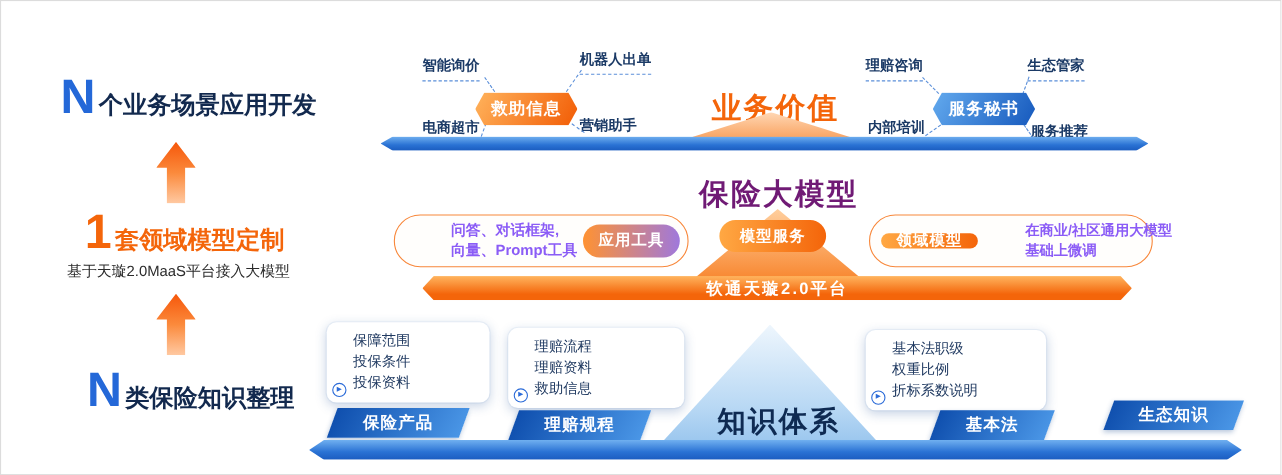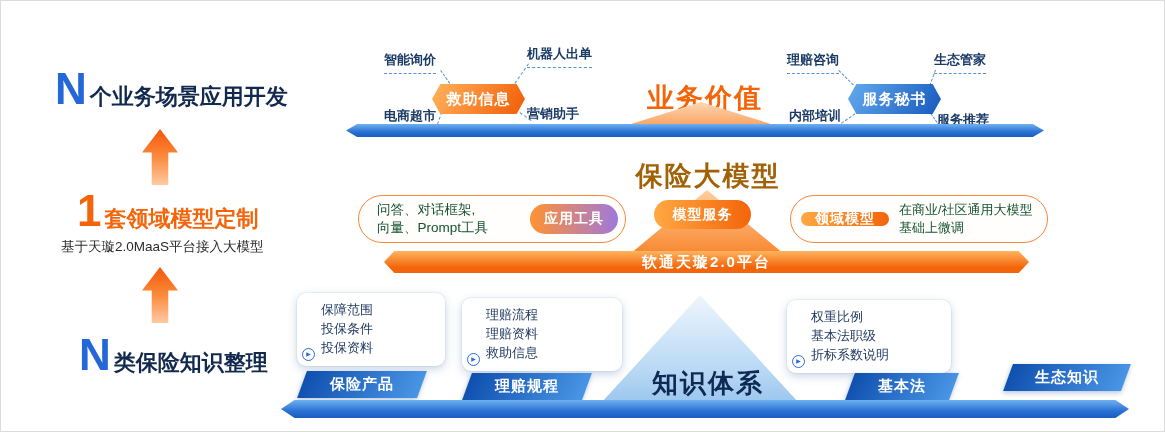--- a/index.html
+++ b/index.html
@@ -31,21 +31,21 @@
   .layer-title { position:absolute; font-weight:700; text-align:center; letter-spacing:2px; white-space:nowrap; }
 
   .tri { position:absolute; clip-path:polygon(50% 0,100% 100%,0 100%); }
   .bar { position:absolute; clip-path:polygon(0 50%,1.6% 0,98.4% 0,100% 50%,98.4% 100%,1.6% 100%);
          display:flex; align-items:center; justify-content:center; }
   .bar-blue   { background:linear-gradient(180deg,#70b0f0 0%,#2a72d4 60%,#1b5cc0 100%); }
   .bar-orange { background:linear-gradient(180deg,#ffb45e 0%,#f4650a 75%); color:#fff; font-weight:700; font-size:15px; letter-spacing:2px; }
 
   .obox { position:absolute; border:1px solid #f8873a; border-radius:25px; background:#fffefc;
           display:flex; align-items:center; }
-  .otext { color:#14532d; font-size:13.5px; font-weight:400; line-height:1.35; white-space:nowrap; }
+  .otext { color:#8b5cf6; font-size:13.5px; font-weight:700; line-height:1.35; white-space:nowrap;margin-left:33px; }
   .pill { display:flex; align-items:center; justify-content:center; border-radius:16px; color:#fff;
           font-weight:700; font-size:14px; letter-spacing:1px; flex:none; }
   .pill-orange { background:linear-gradient(90deg,#ffa843,#f4650a); }
   .pill-mix    { background:linear-gradient(90deg,#ff9232,#9f78dc); }
 
   
   .kcard { position:absolute; background:#fff; border-radius:9px;
            box-shadow:0 3px 10px rgba(30,80,150,.25), 0 0 0 1px rgba(130,170,215,.10);
            padding:8px 10px 8px 24px; font-size:13px; color:#203a61; line-height:1.45; }
   .play-ic { position:absolute; width:13px; height:13px; border:1px solid #2b6bd8; border-radius:50%;
@@ -109,21 +109,21 @@
   <div class="dash" style="left:935px;top:69px;width:17px;transform:rotate(110deg)"></div>
   <div class="dash" style="left:840px;top:122px;width:17px;transform:rotate(-35deg)"></div>
   <div class="dash" style="left:938px;top:125px;width:15px;transform:rotate(-125deg)"></div>
 
   <div class="hex hex-blue" style="left:847px;top:83px;width:93px;height:30px">
     <span>服务秘书</span>
   </div>
 
   <div class="bar bar-blue z2" style="left:345px;top:123px;width:698px;height:13px"></div>
 
-  <div class="layer-title" style="left:627px;top:157px;width:160px;font-size:27px;color:#a16207">保险大模型</div>
+  <div class="layer-title" style="left:627px;top:157px;width:160px;font-size:27px;color:#701a75">保险大模型</div>
 
   <div class="obox" style="left:357px;top:194px;width:268px;height:48px;padding:0 7px 0 18px;justify-content:space-between">
     <div>
       <div class="otext">问答、对话框架,</div>
       <div class="otext">向量、Prompt工具</div>
     </div>
     <div class="pill pill-mix" style="width:88px;height:30px">应用工具</div>
   </div>
 
   <div class="tri z1" style="left:629px;top:189px;width:154px;height:64px;background:linear-gradient(180deg,#ffcf9e,#f88730)"></div>
@@ -158,22 +158,22 @@
     <div>理赔流程</div>
     <div>理赔资料</div>
     <div>救助信息</div>
     <div class="play-ic" style="left:5px;bottom:5px">▶</div>
   </div>
   <div class="plabel" style="left:466px;top:372px;width:120px;height:27px">
     <span>理赔规程</span>
   </div>
 
   <div class="kcard" style="left:786px;top:299px;width:164px">
+    <div>基本法职级</div>
     <div>权重比例</div>
-    <div>基本法职级</div>
     <div>折标系数说明</div>
     <div class="play-ic" style="left:5px;bottom:5px">▶</div>
   </div>
   <div class="plabel" style="left:849px;top:372px;width:104px;height:27px">
     <span>基本法</span>
   </div>
 
   <div class="plabel" style="left:1007px;top:363px;width:118px;height:27px">
     <span>生态知识</span>
   </div>

